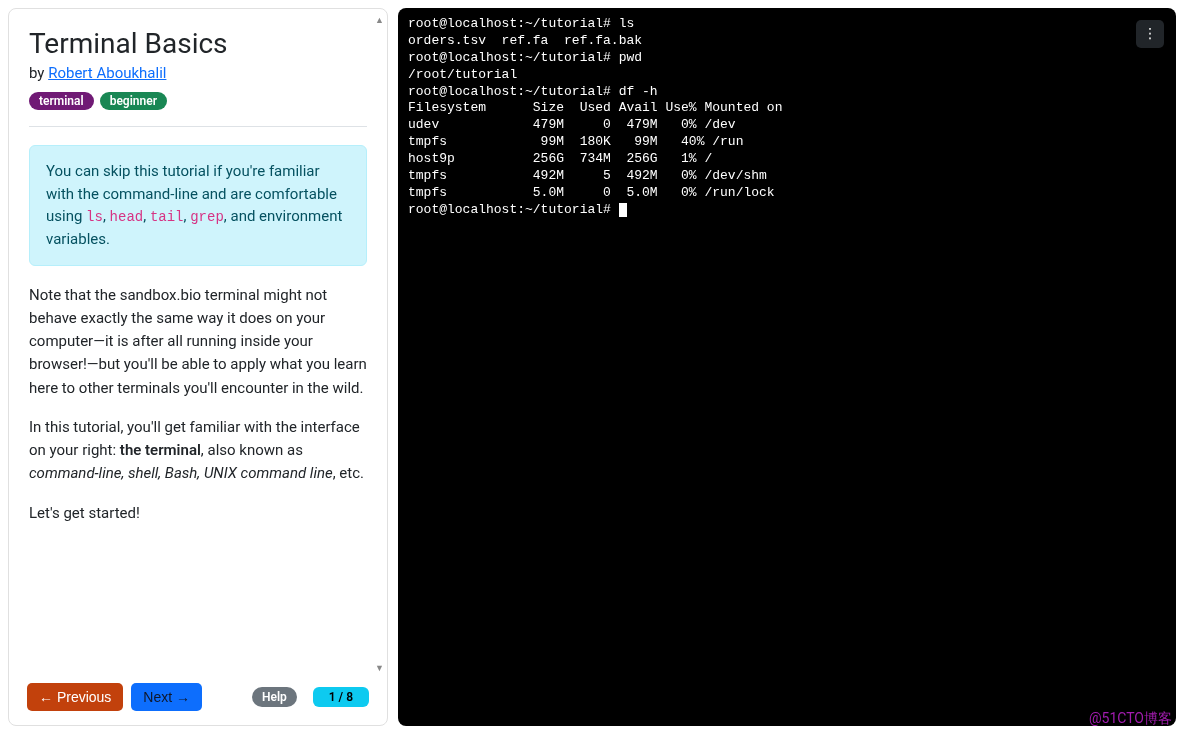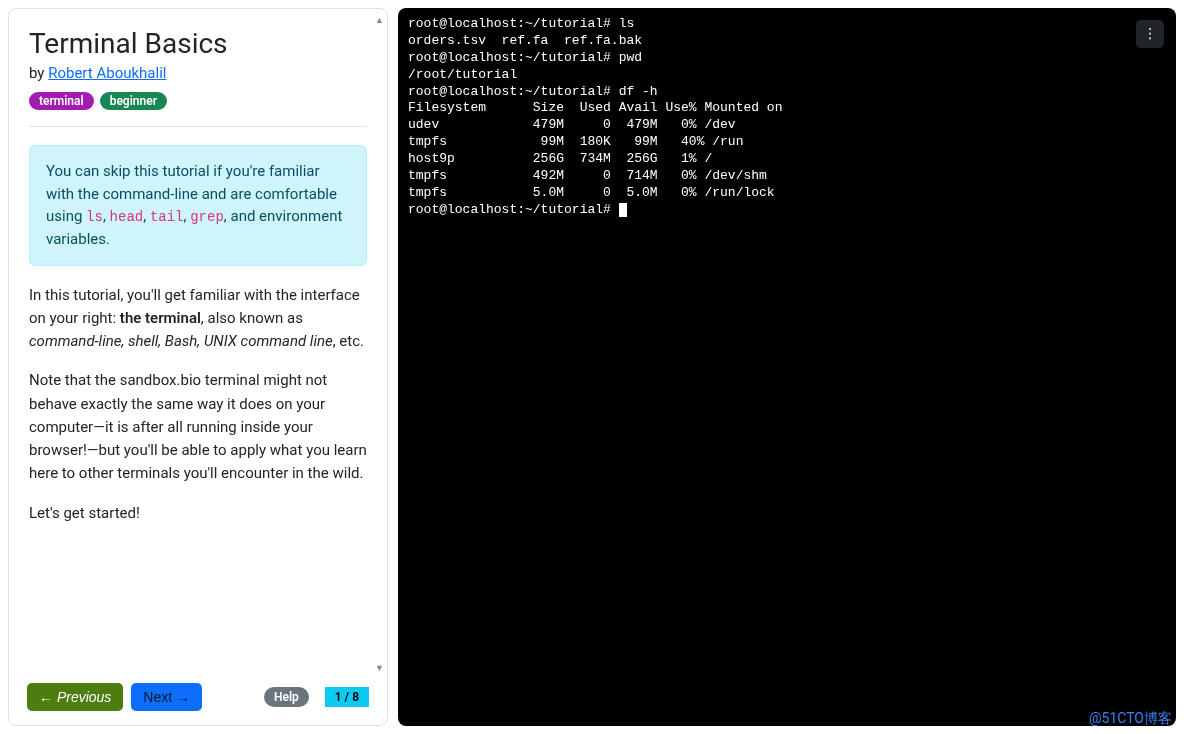--- a/index.html
+++ b/index.html
@@ -39,21 +39,21 @@
     }
     .author a { color: #0d6efd; text-decoration: underline; }
     .tags { display: flex; gap: 6px; margin-bottom: 16px; }
     .tag {
       font-size: 12px;
       font-weight: 600;
       color: #fff;
       padding: 2px 10px;
       border-radius: 10px;
     }
-    .tag-terminal { background: #a21caf; }
+    .tag-terminal { background: #701a75; }
     .tag-beginner { background: #198754; }
     hr { border: none; border-top: 1px solid #dee2e6; margin-bottom: 18px; }
     .callout {
       background: #cff4fc;
       border: 1px solid #b6effb;
       border-radius: 6px;
       padding: 14px 16px;
       color: #055160;
       font-size: 15px;
       line-height: 1.5;
@@ -80,33 +80,33 @@
     }
     .footer-left { display: flex; gap: 8px; }
     .btn {
       font-size: 14px;
       padding: 6px 12px;
       border-radius: 5px;
       border: none;
       cursor: pointer;
       font-weight: 400;
     }
-    .btn-prev { background: #4d7c0f; color: #fff; font-style: italic; }
+    .btn-prev { background: #c2410c; color: #fff; }
     .btn-next { background: #0d6efd; color: #0f172a; }
     .footer-right { display: flex; gap: 16px; align-items: center; }
     .pill-help {
       background: #6c757d; color: #fff;
       font-size: 12px; font-weight: 600;
       padding: 3px 10px; border-radius: 10px;
       cursor: pointer;
     }
     .pill-progress {
       background: #0dcaf0; color: #000;
       font-size: 12px; font-weight: 600;
-      padding: 3px 10px; border-radius: 0;
+      padding: 3px 16px; border-radius: 6px;
     }
     .terminal {
       flex: 1;
       background: #000;
       border-radius: 8px;
       position: relative;
       padding: 8px 10px;
       font-family: Consolas, "Courier New", monospace;
       font-size: 13px;
       line-height: 1.3;
@@ -145,21 +145,21 @@
       right: 3px;
       font-size: 9px;
       color: #888;
     }
     .scroll-arrow.up { top: 6px; }
     .scroll-arrow.down { bottom: 52px; }
     .watermark {
       position: absolute;
       bottom: 6px;
       right: 12px;
-      color: #3b82f6;
+      color: #a21caf;
       font-size: 14px;
     }
   </style>
 </head>
 <body>
 
 <div class="container">
   <div class="sidebar">
     <span class="scroll-arrow up">▲</span>
     <div class="sidebar-content">
@@ -168,24 +168,24 @@
         <span>by </span><a href="#">Robert Aboukhalil</a>
       </div>
       <div class="tags">
         <span class="tag tag-terminal">terminal</span>
         <span class="tag tag-beginner">beginner</span>
       </div>
       <hr>
       <div class="callout">
         <span>You can skip this tutorial if you're familiar with the command-line and are comfortable using </span><code>ls</code>, <code>head</code>, <code>tail</code>, <code>grep</code><span>, and environment variables.</span>
       </div>
+      <p class="body-text">Note that the sandbox.bio terminal might not behave exactly the same way it does on your computer—it is after all running inside your browser!—but you'll be able to apply what you learn here to other terminals you'll encounter in the wild.</p>
       <p class="body-text">
         <span>In this tutorial, you'll get familiar with the interface on your right: </span><strong>the terminal</strong><span>, also known as </span><em>command-line, shell, Bash, UNIX command line</em><span>, etc.</span>
       </p>
-      <p class="body-text">Note that the sandbox.bio terminal might not behave exactly the same way it does on your computer—it is after all running inside your browser!—but you'll be able to apply what you learn here to other terminals you'll encounter in the wild.</p>
       <p class="body-text">Let's get started!</p>
     </div>
     <span class="scroll-arrow down">▼</span>
     <div class="footer">
       <div class="footer-left">
         <button class="btn btn-prev">← Previous</button>
         <button class="btn btn-next">Next →</button>
       </div>
       <div class="footer-right">
         <span class="pill-help">Help</span>
@@ -198,19 +198,19 @@
     <div class="menu-btn">⋮</div>
     <pre><span>root@localhost:~/tutorial# ls</span>
 <span>orders.tsv  ref.fa  ref.fa.bak</span>
 <span>root@localhost:~/tutorial# pwd</span>
 <span>/root/tutorial</span>
 <span>root@localhost:~/tutorial# df -h</span>
 <span>Filesystem      Size  Used Avail Use% Mounted on</span>
 <span>udev            479M     0  479M   0% /dev</span>
 <span>tmpfs            99M  180K   99M   40% /run</span>
 <span>host9p          256G  734M  256G   1% /</span>
-<span>tmpfs           492M     0  714M   0% /dev/shm</span>
+<span>tmpfs           492M     5  492M   0% /dev/shm</span>
 <span>tmpfs           5.0M     0  5.0M   0% /run/lock</span>
 <span>root@localhost:~/tutorial# </span><span class="cursor"></span></pre>
   </div>
 </div>
 
 <div class="watermark">@51CTO博客</div>
 
 </body></html>

